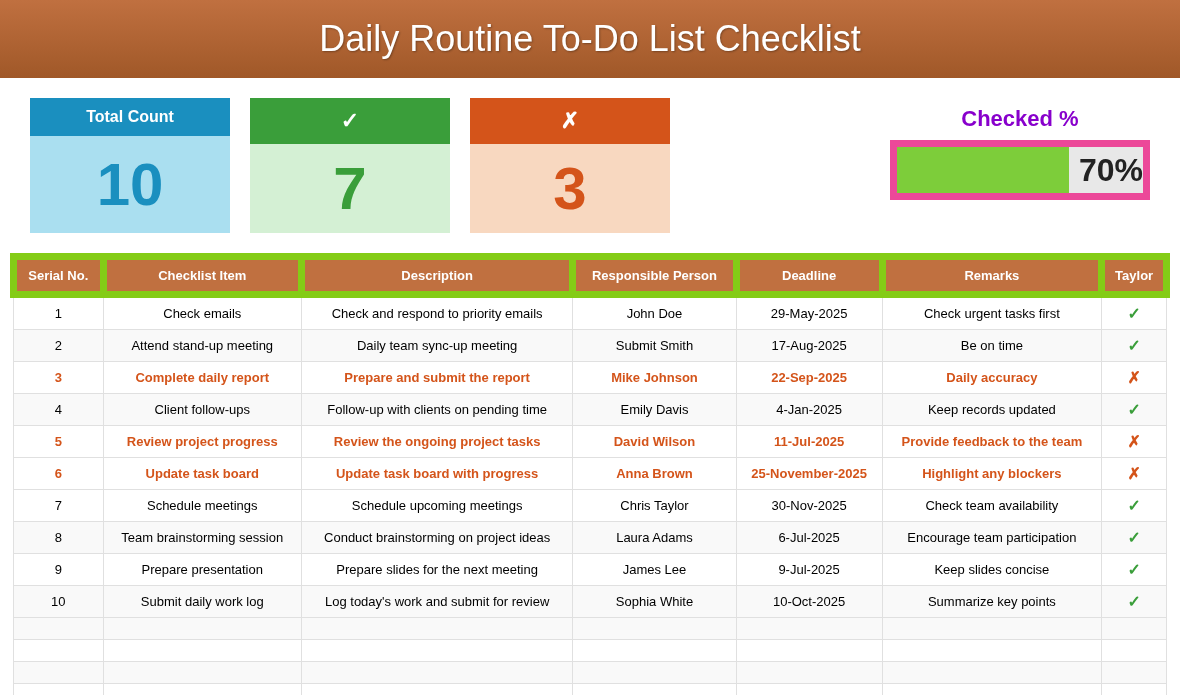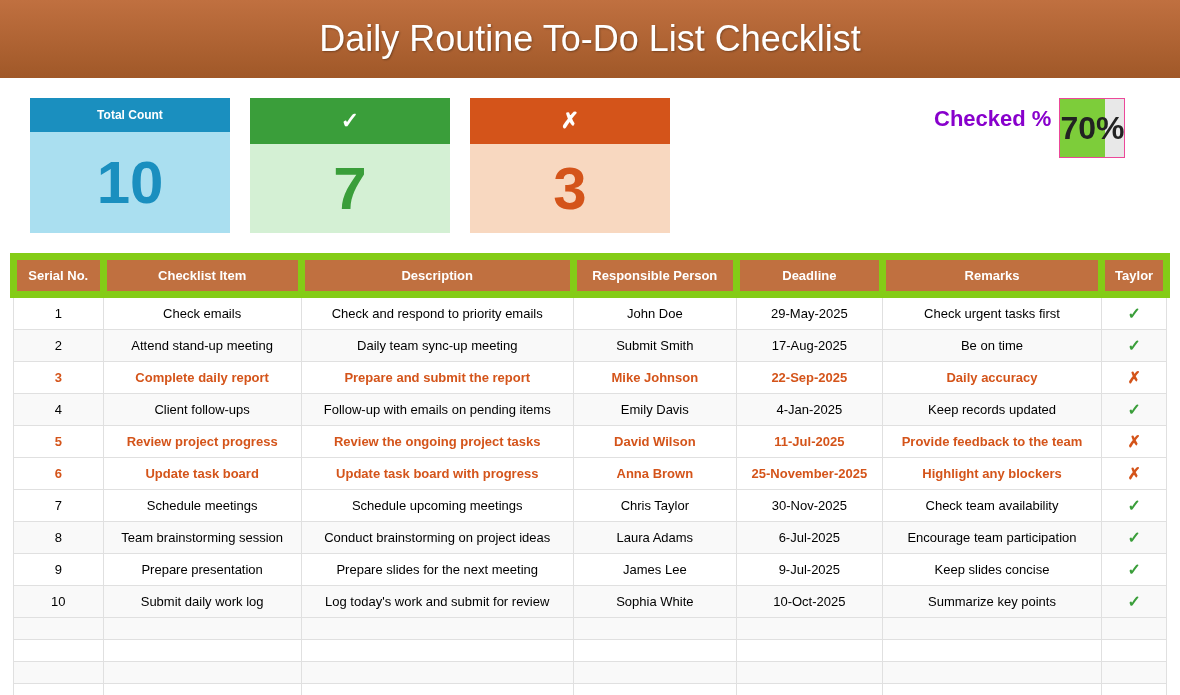--- a/index.html
+++ b/index.html
@@ -44,21 +44,21 @@
 
     .stat-card-total {
       display: flex;
       flex-direction: column;
       width: 200px;
     }
     .stat-card-total .label {
       background: #1a8fbf;
       color: white;
       font-weight: bold;
-      font-size: 12px;
+      font-size: 16px;
       padding: 10px;
       text-align: center;
     }
     .stat-card-total .value {
       background: #aadff0;
       color: #1a8fbf;
       font-size: 60px;
       font-weight: bold;
       text-align: center;
       flex: 1;
@@ -115,39 +115,39 @@
       text-align: center;
       flex: 1;
       display: flex;
       align-items: center;
       justify-content: center;
       padding: 10px;
     }
 
     .stat-card-percent {
       display: flex;
-      flex-direction: row;
+      flex-direction: column;
       margin-left: auto;
-      width: 224px;
+      width: 260px;
     }
     .stat-card-percent .label {
       color: #8800cc;
       font-weight: bold;
       font-size: 22px;
       text-align: center;
       padding: 8px;
     }
     .stat-card-percent .value-bar {
       background: #e8e8e8;
-      border: 1px solid #ec4899;
+      border: 7px solid #ec4899;
       position: relative;
       height: 60px;
       display: flex;
       align-items: center;
-      justify-content: flex-start;
+      justify-content: flex-end;
       overflow: hidden;
     }
     .stat-card-percent .value-bar .fill {
       position: absolute;
       left: 0; top: 0; bottom: 0;
       background: #7dcd3a;
       width: 70%;
     }
     .stat-card-percent .value-bar .pct-text {
       position: relative;
@@ -289,21 +289,21 @@
             <td>Complete daily report</td>
             <td>Prepare and submit the report</td>
             <td>Mike Johnson</td>
             <td>22-Sep-2025</td>
             <td>Daily accuracy</td>
             <td><span class="cross-red">✗</span></td>
           </tr>
           <tr>
             <td>4</td>
             <td>Client follow-ups</td>
-            <td>Follow-up with emails on pending items</td>
+            <td>Follow-up with clients on pending time</td>
             <td>Emily Davis</td>
             <td>4-Jan-2025</td>
             <td>Keep records updated</td>
             <td><span class="check-green">✓</span></td>
           </tr>
           <tr class="row-highlight">
             <td>5</td>
             <td>Review project progress</td>
             <td>Review the ongoing project tasks</td>
             <td>David Wilson</td>

